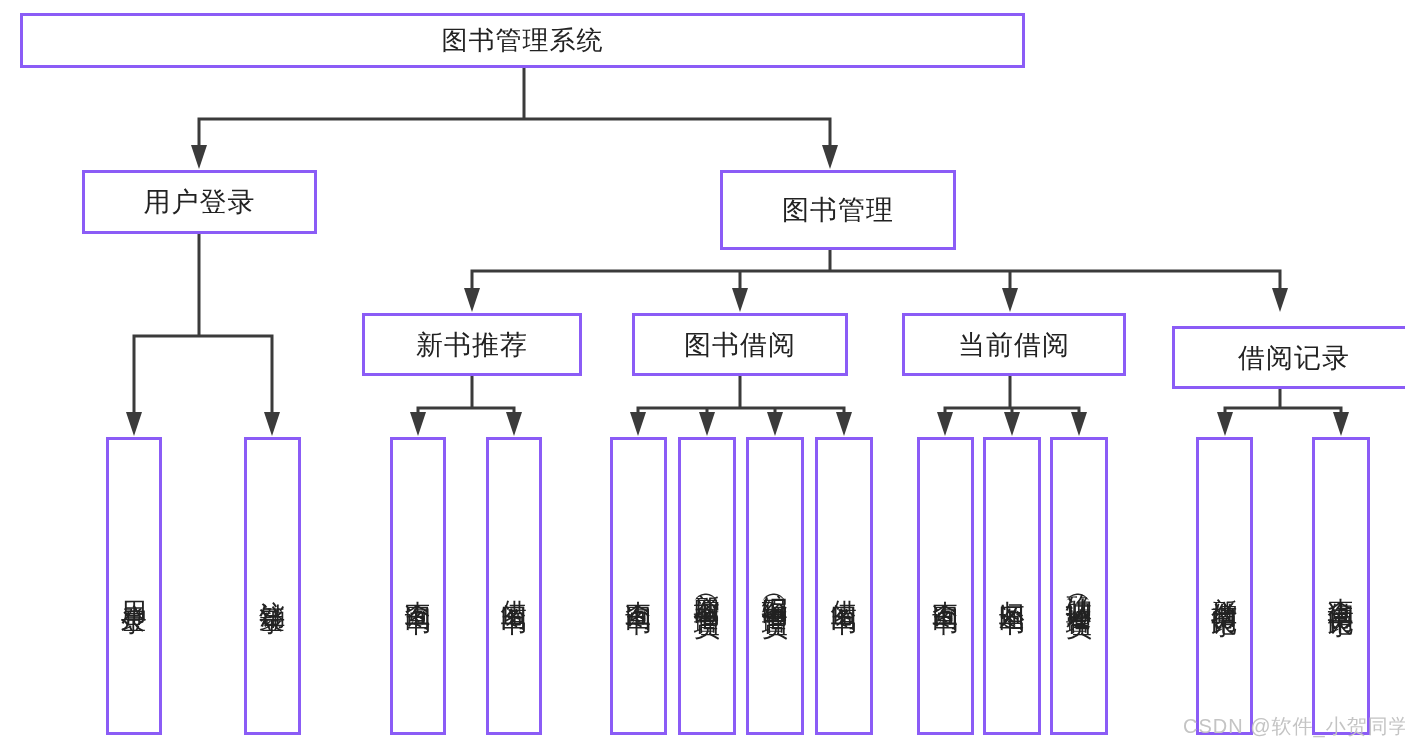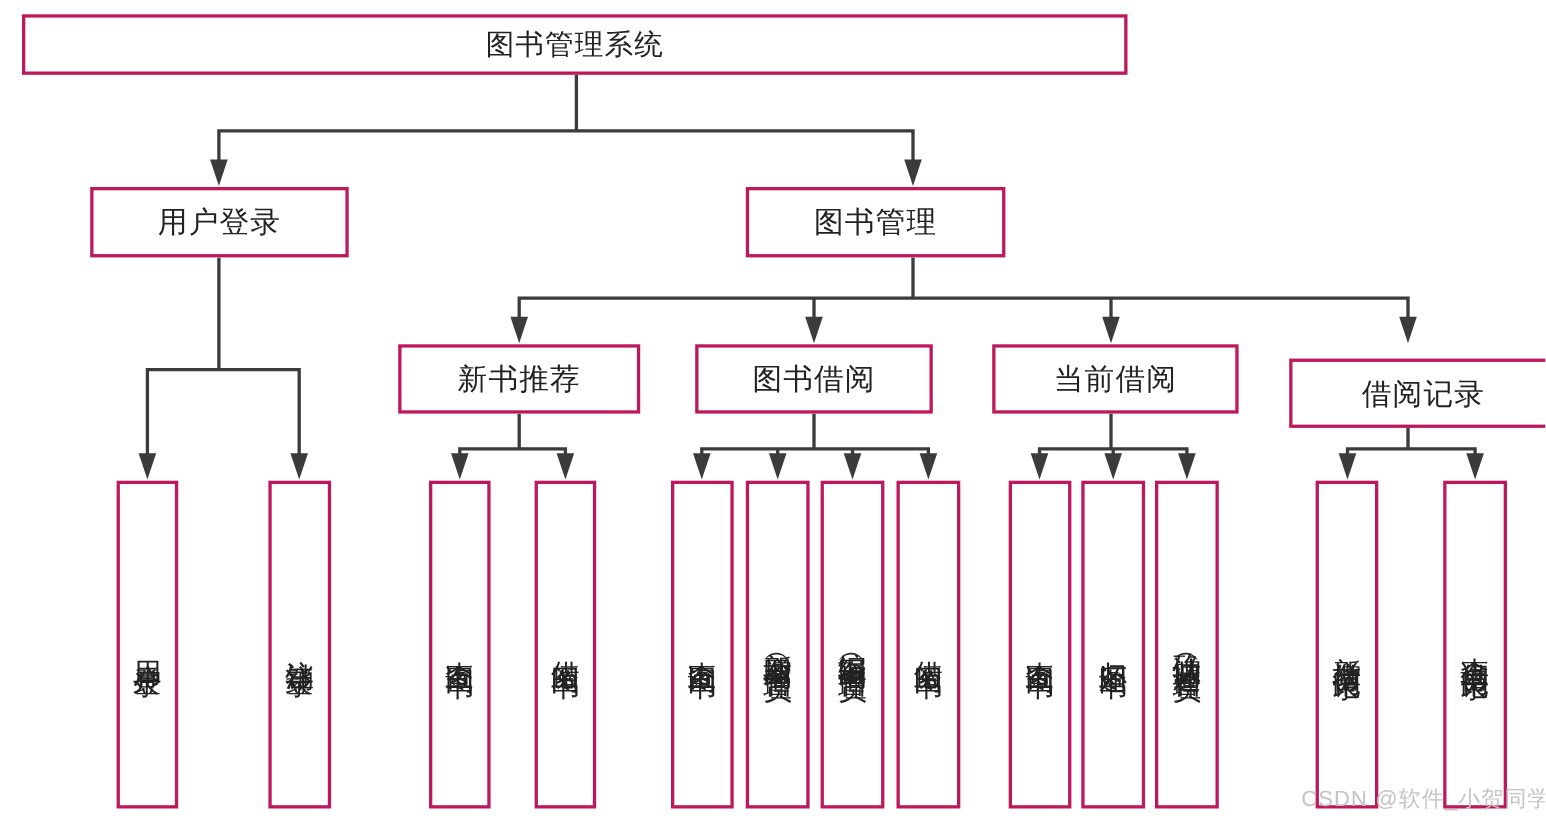--- a/index.html
+++ b/index.html
@@ -4,21 +4,21 @@
 <style>
   html,body{margin:0;padding:0;background:#fff;}
   .canvas{
     position:relative;width:1405px;height:747px;background:#fff;overflow:hidden;
     font-family:"Liberation Sans","DejaVu Sans",sans-serif;
   }
   .edges{position:absolute;left:0;top:0;width:1405px;height:747px;}
   .edge-stroke{fill:none;stroke:#3b3b3b;stroke-width:3;}
   .edge-arrow{fill:#3b3b3b;stroke:none;}
   .box{
-    position:absolute;box-sizing:border-box;border:3px solid #be185d;background:#fff;
+    position:absolute;box-sizing:border-box;border:3px solid #8b5cf6;background:#fff;
     display:flex;align-items:center;justify-content:center;color:#222;
   }
   .hlabel{font-size:27px;letter-spacing:1px;white-space:nowrap;}
   .root-label{font-size:26px;letter-spacing:1px;white-space:nowrap;}
   .vlabel{
     writing-mode:vertical-rl;text-orientation:mixed;
     font-size:26px;letter-spacing:3px;line-height:1.1;white-space:nowrap;
   }
   .watermark{
     position:absolute;left:1183px;top:713px;z-index:3;
@@ -64,21 +64,21 @@
       M1225 436 L1217 412 L1233 412 Z M1341 436 L1333 412 L1349 412 Z"></path>
   </svg>
 
   <div class="box" style="left:20px;top:13px;width:1005px;height:55px">
     <span class="root-label">图书管理系统</span>
   </div>
 
   <div class="box" style="left:82px;top:170px;width:235px;height:64px">
     <span class="hlabel">用户登录</span>
   </div>
-  <div class="box" style="left:678px;top:170px;width:236px;height:64px">
+  <div class="box" style="left:720px;top:170px;width:236px;height:80px">
     <span class="hlabel">图书管理</span>
   </div>
 
   <div class="box" style="left:632px;top:313px;width:216px;height:63px">
     <span class="hlabel">图书借阅</span>
   </div>
   <div class="box" style="left:362px;top:313px;width:220px;height:63px">
     <span class="hlabel">新书推荐</span>
   </div>
   <div class="box" style="left:902px;top:313px;width:224px;height:63px">

